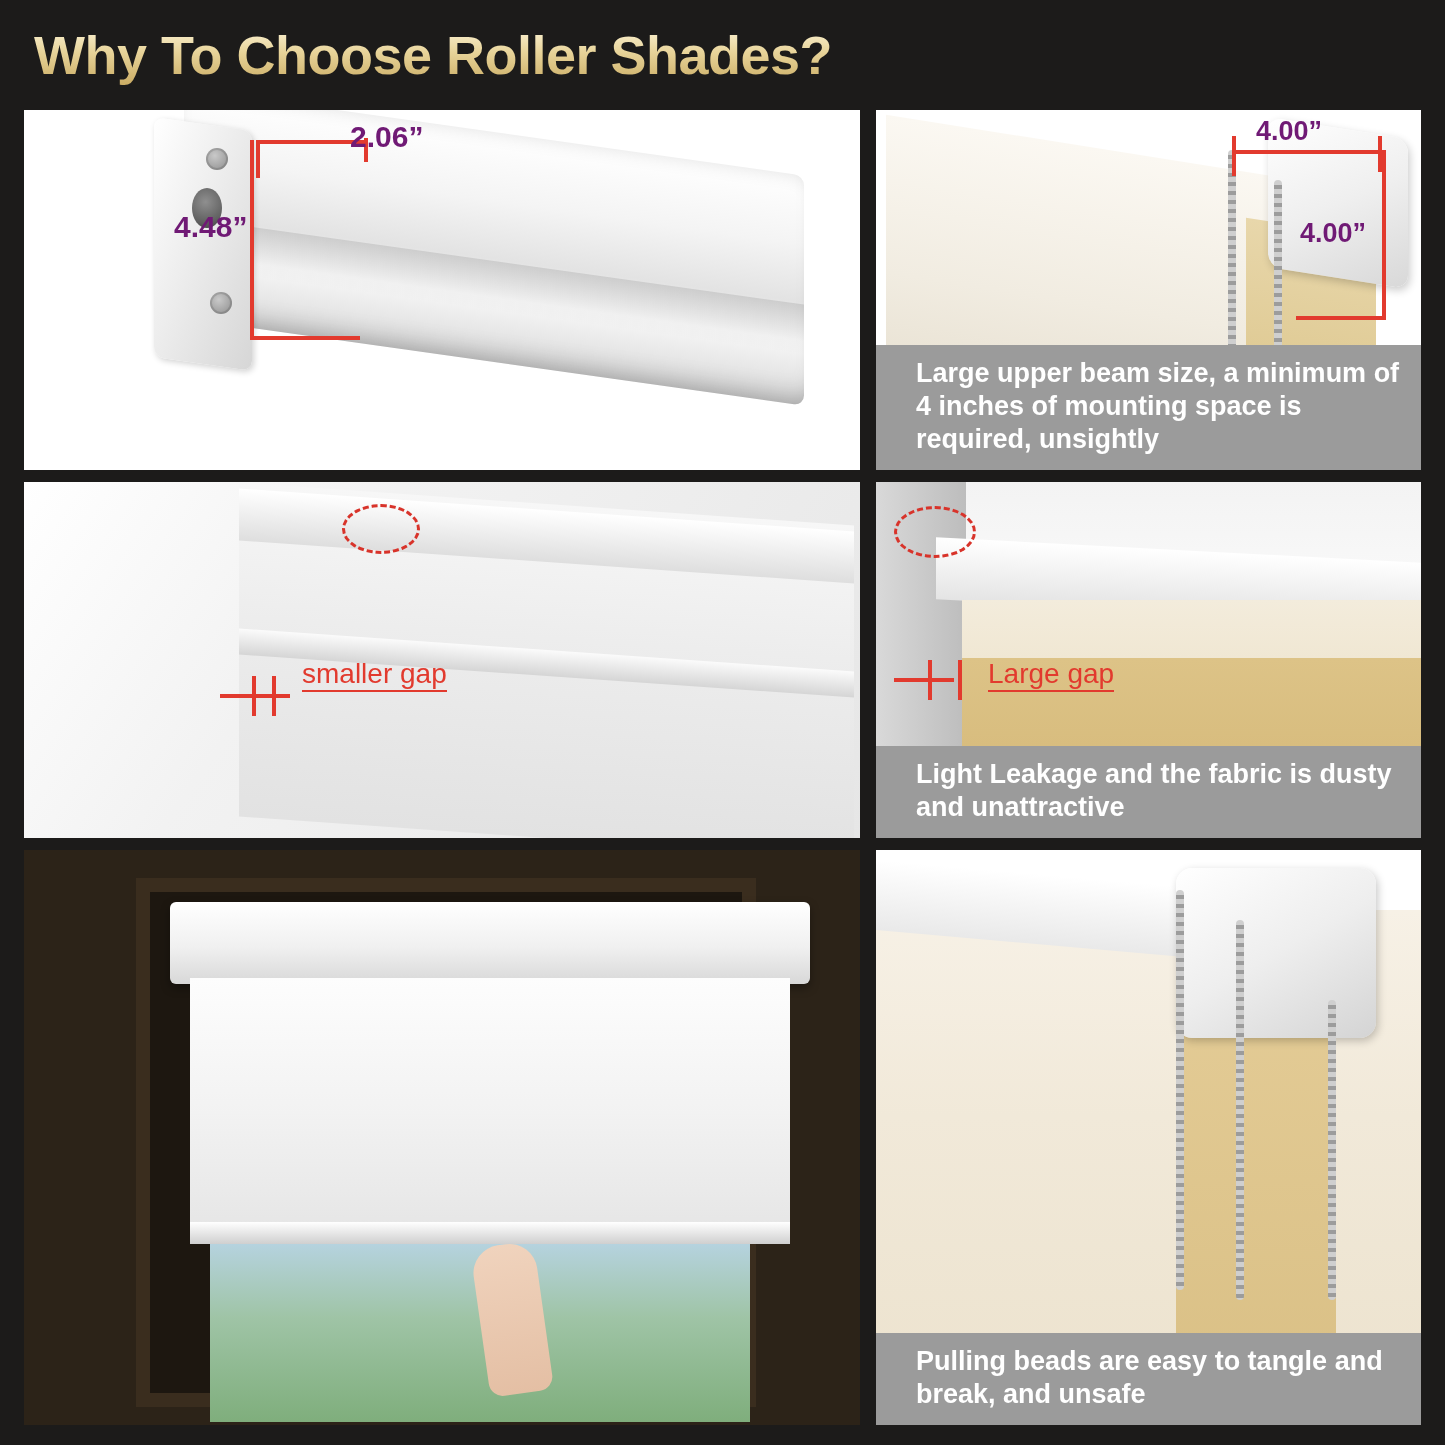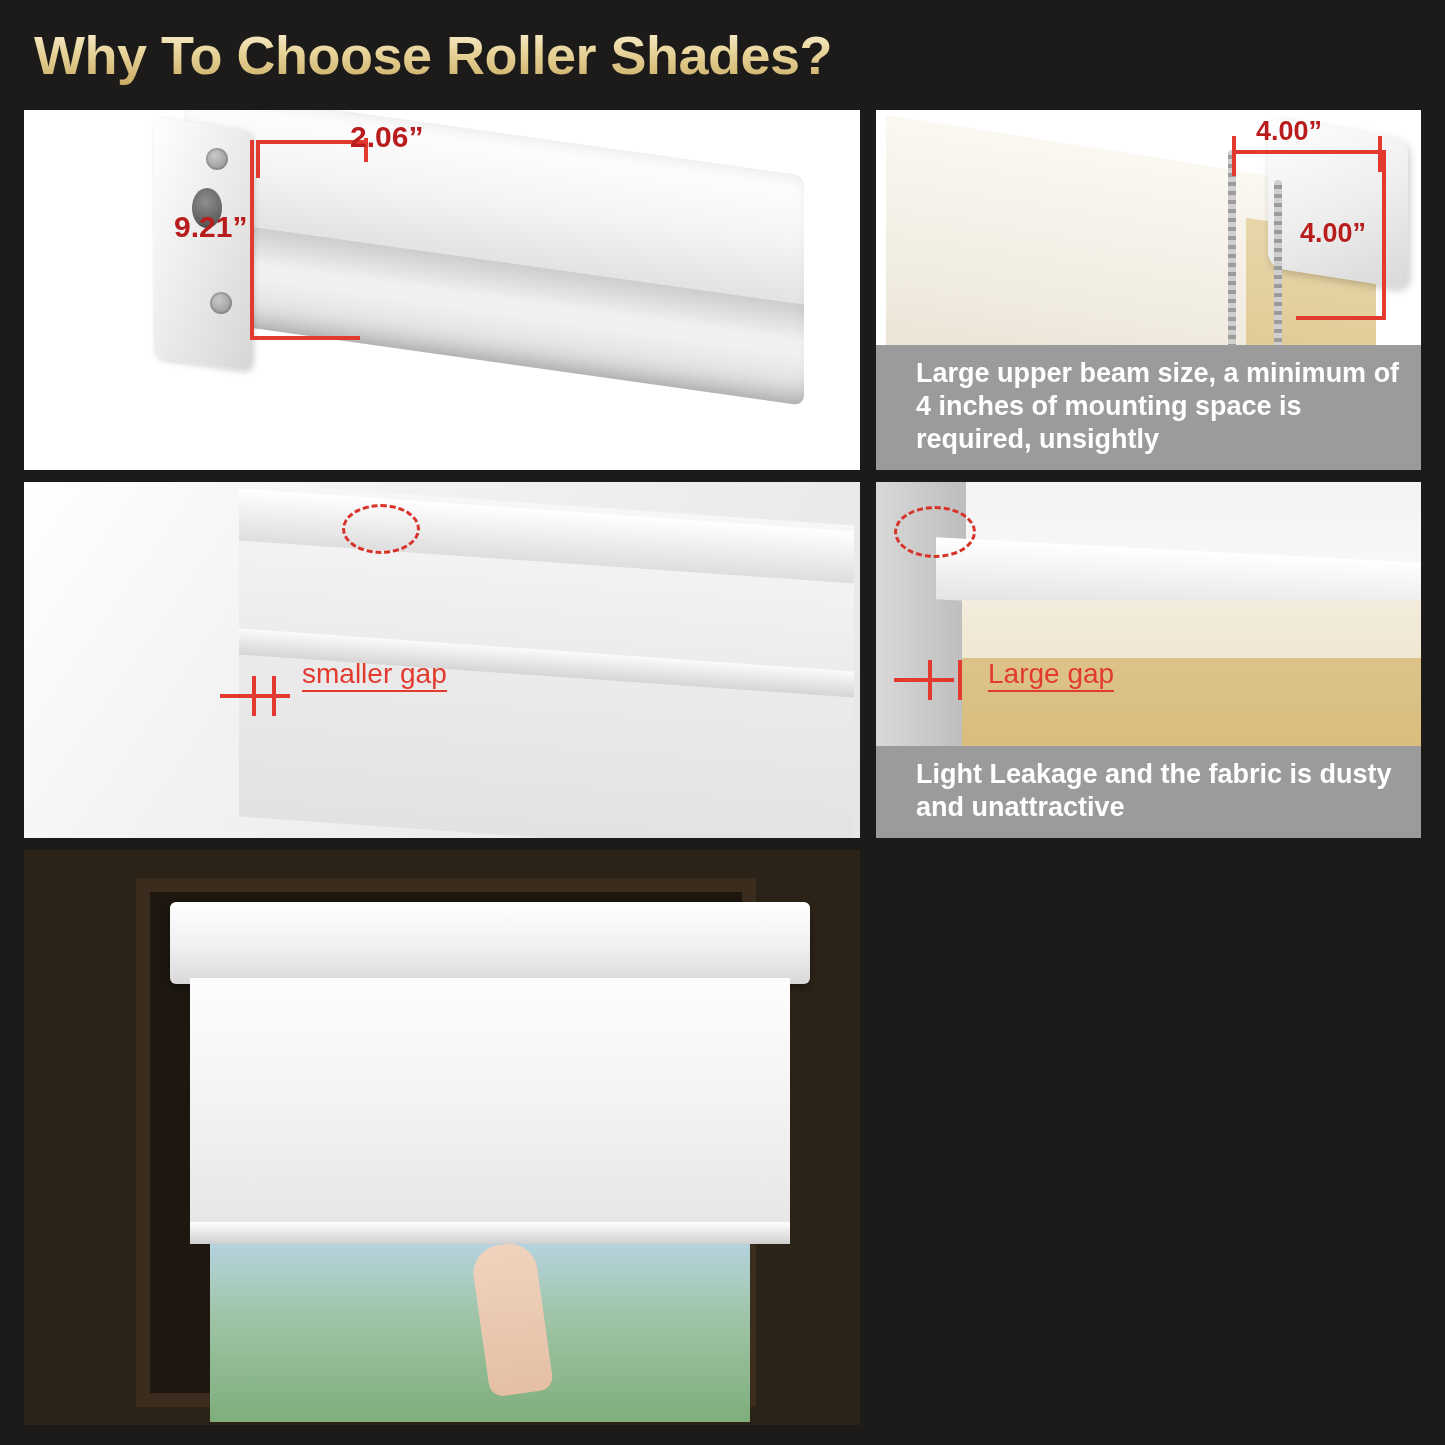--- a/index.html
+++ b/index.html
@@ -133,21 +133,21 @@
     width: 22px; height: 22px;
     border-radius: 50%;
     background: radial-gradient(circle at 40% 35%, #c9c9c9, #8b8b8b);
     box-shadow: inset 0 0 0 2px rgba(0,0,0,0.12);
   }
 
   
   .dim-line { position: absolute; background: #e23a2e; }
   .dim-label {
     position: absolute;
-    color: #b91c1c;
+    color: #701a75;
     font-size: 30px;
     font-weight: bold;
     white-space: nowrap;
   }
   .dim-label.sm { font-size: 27px; }
 
   
   .c2-shade {
     position: absolute;
     left: 10px; top: 38px;
@@ -313,21 +313,21 @@
         <div class="c1-screw" style="left:182px; top:38px;"></div>
         <div class="c1-screw" style="left:186px; top:182px;"></div>
 
         <div class="dim-line" style="left:232px; top:32px; width:4px; height:36px;"></div>
         <div class="dim-line" style="left:232px; top:30px; width:112px; height:4px;"></div>
         <div class="dim-line" style="left:340px; top:28px; width:4px; height:24px;"></div>
         <div class="dim-label" style="left:326px; top:10px;">2.06”</div>
 
         <div class="dim-line" style="left:226px; top:30px; width:4px; height:200px;"></div>
         <div class="dim-line" style="left:226px; top:226px; width:110px; height:4px;"></div>
-        <div class="dim-label" style="left:150px; top:100px;">9.21”</div>
+        <div class="dim-label" style="left:150px; top:100px;">4.48”</div>
       </div>
     </div>
 
     <div class="cell col-r row-1">
       <div class="photo white tex-weave">
         <div class="c2-shade"></div>
         <div class="c2-shade2"></div>
         <div class="c2-bracket"></div>
         <div class="beads" style="left:352px; top:40px; height:270px;"></div>
         <div class="beads" style="left:398px; top:70px; height:240px;"></div>
@@ -382,15 +382,27 @@
         <div class="c5-window">
           <div class="c5-outside"></div>
           <div class="c5-valance"></div>
           <div class="c5-shade tex-weave"></div>
           <div class="c5-bottombar"></div>
           <div class="c5-hand"></div>
         </div>
       </div>
     </div>
 
+    <div class="cell col-r row-3">
+      <div class="photo white">
+        <div class="c6-fab tex-weave"></div>
+        <div class="c6-fab2 tex-weave"></div>
+        <div class="c6-roller"></div>
+        <div class="c6-bracket"></div>
+        <div class="beads" style="left:300px; top:40px; height:400px;"></div>
+        <div class="beads" style="left:360px; top:70px; height:380px;"></div>
+        <div class="beads" style="left:452px; top:150px; height:300px;"></div>
+      </div>
+      <div class="cap grey">Pulling beads are easy to tangle and break, and unsafe</div>
+    </div>
 
   </div>
 </div>
 
 </body></html>

